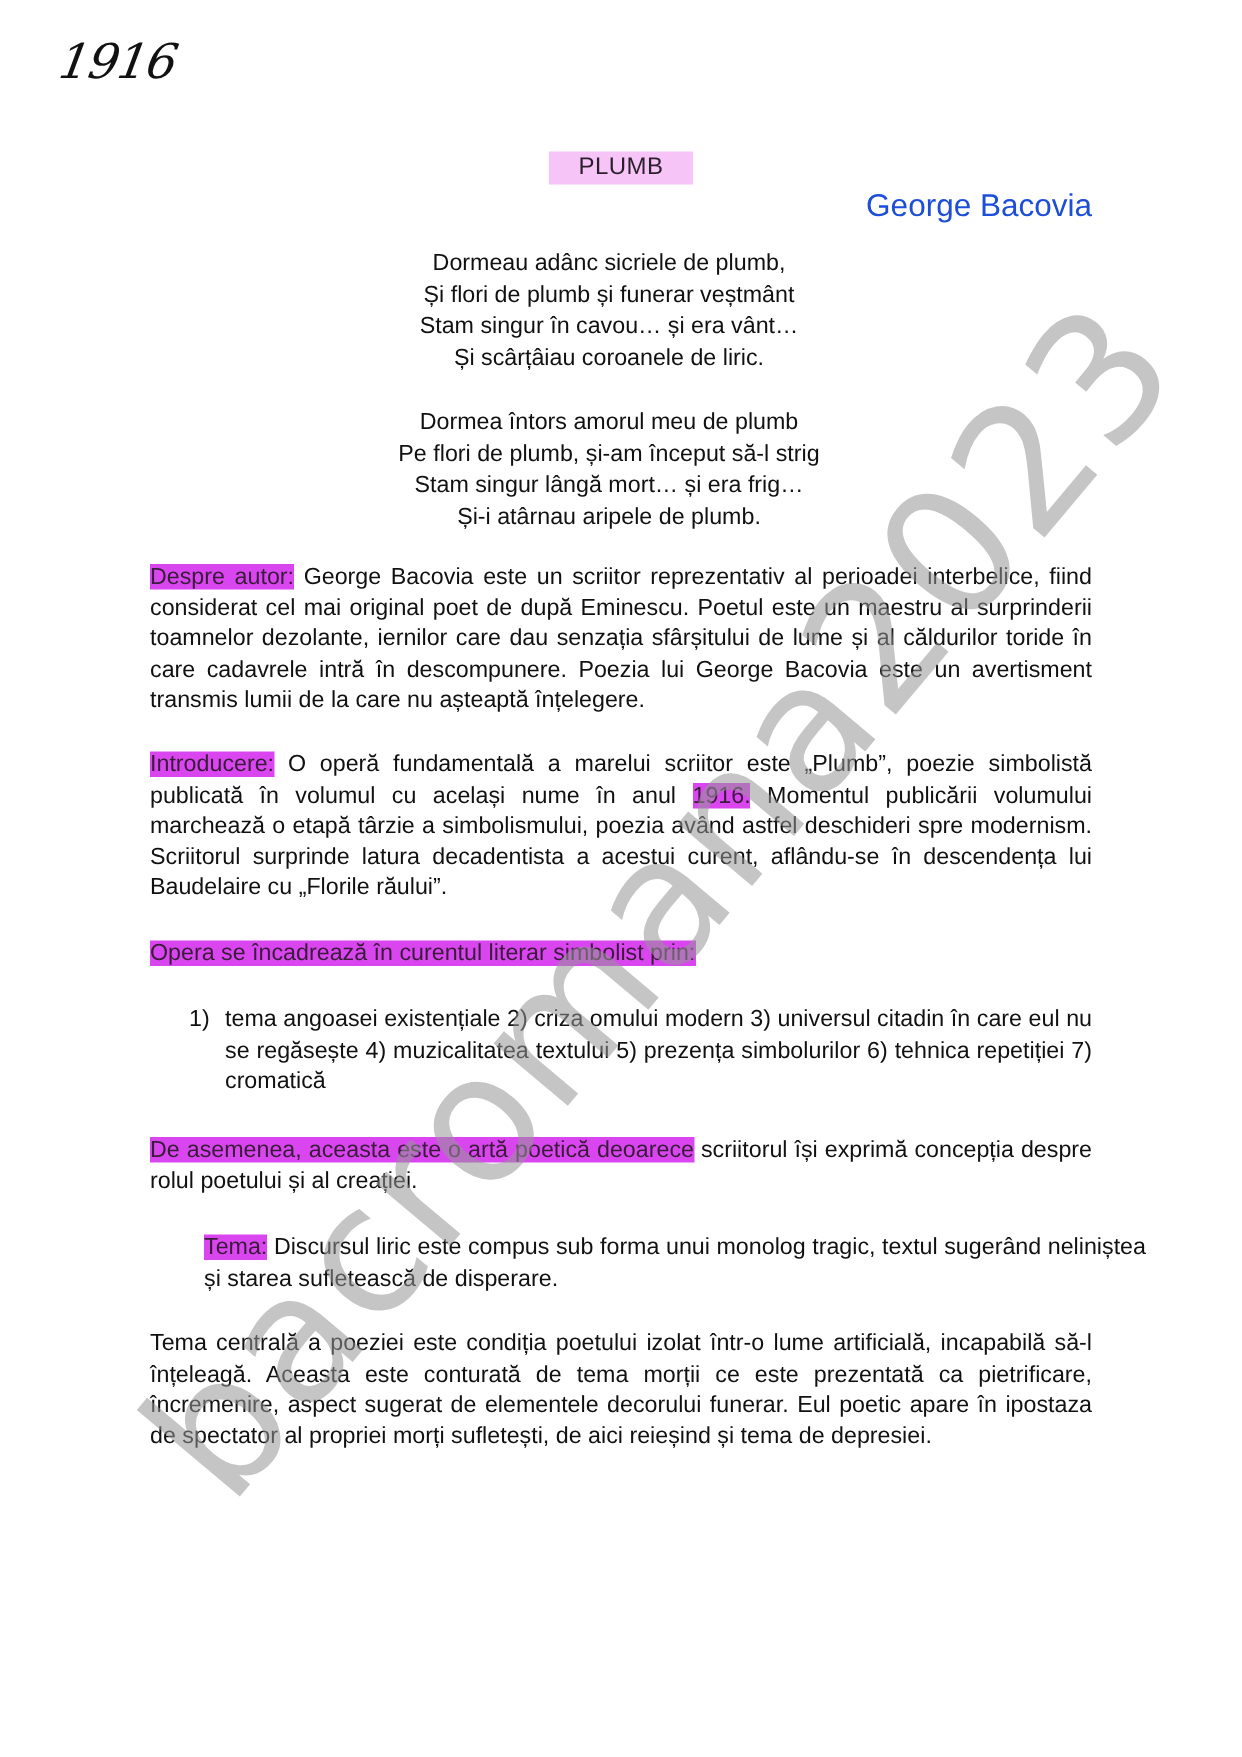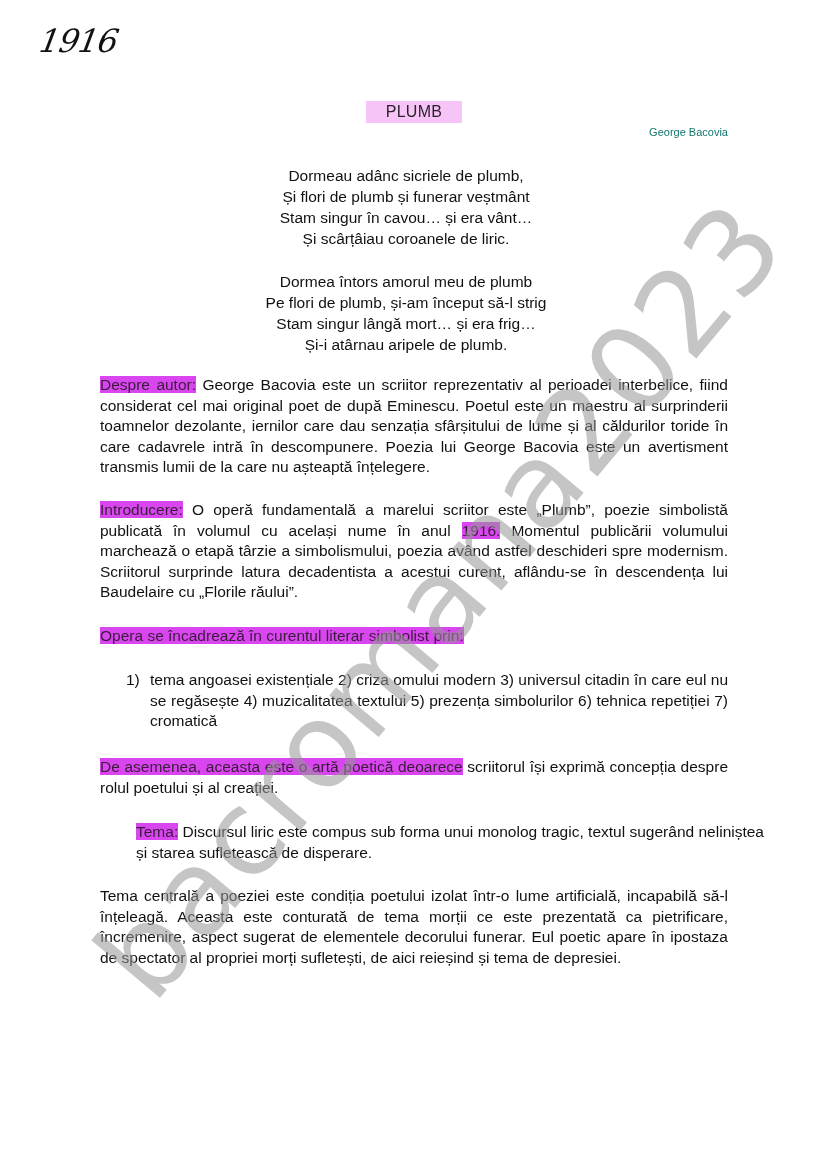--- a/index.html
+++ b/index.html
@@ -15,21 +15,21 @@
     font-style: italic; font-size: 32px; color: #111;
     letter-spacing: -1px; transform: skewX(-10deg);
   }
   .title-wrap { position: absolute; left: 0; right: 0; top: 101px; text-align: center; }
   .title {
     display: inline-block; background: #f6c4f7; padding: 2px 20px;
     font-size: 16px; color: #2a1f2a; letter-spacing: 0.3px;
   }
   .author {
     position: absolute; right: 100px; top: 126px;
-    font-size: 11px; color: #0f766e;
+    font-size: 21px; color: #1d4ed8;
   }
   .stanza {
     position: absolute; left: 0; right: 16px; text-align: center;
     font-size: 15.5px; line-height: 21px; color: #111;
   }
   .stanza div { white-space: nowrap; }
   .para {
     position: absolute; left: 100px; width: 628px;
     font-size: 15.5px; line-height: 20.5px; text-align: justify; color: #111;
   }

